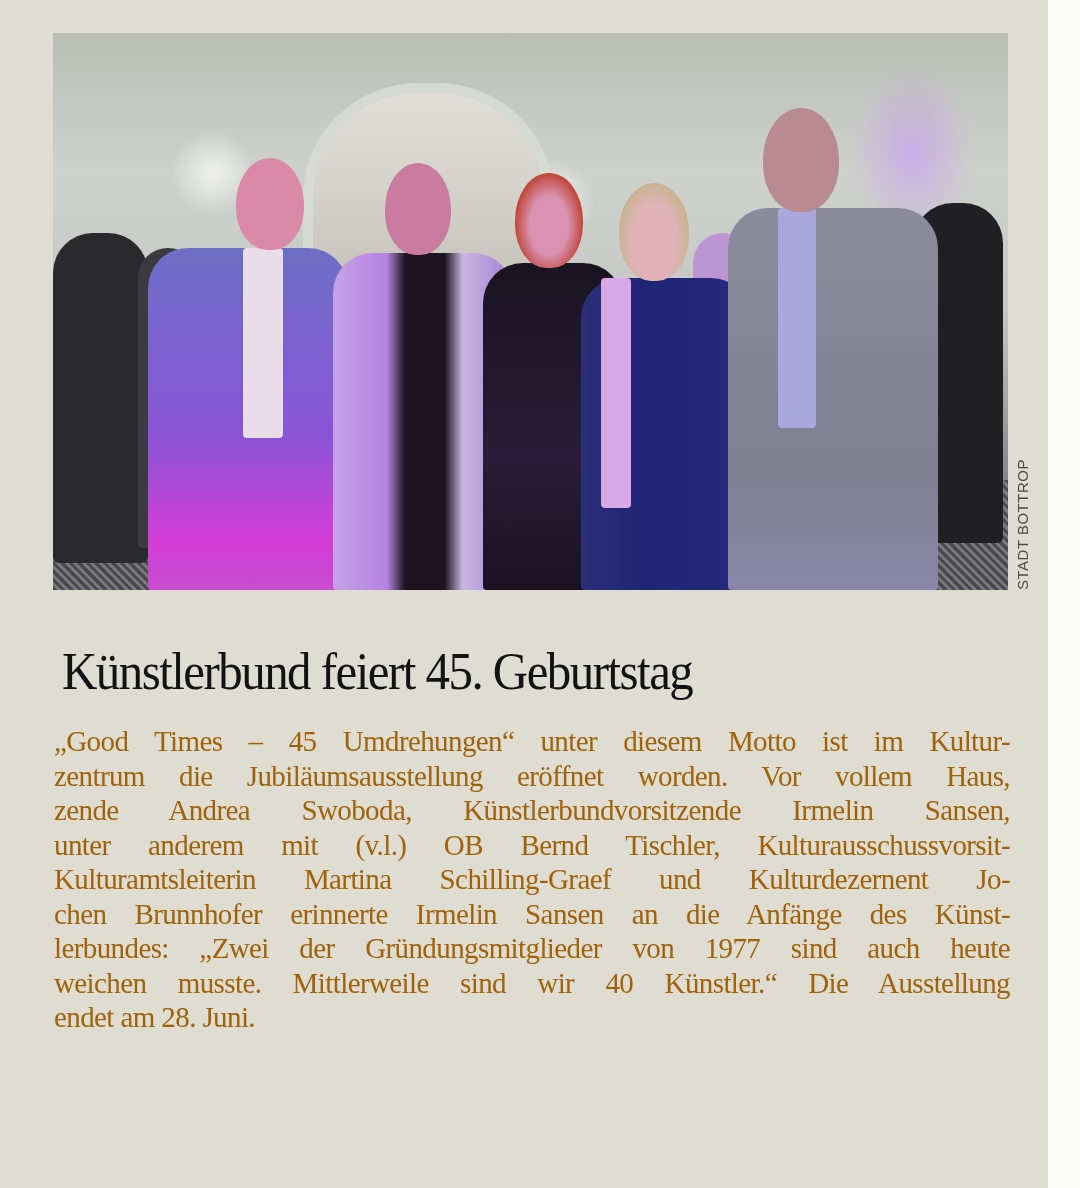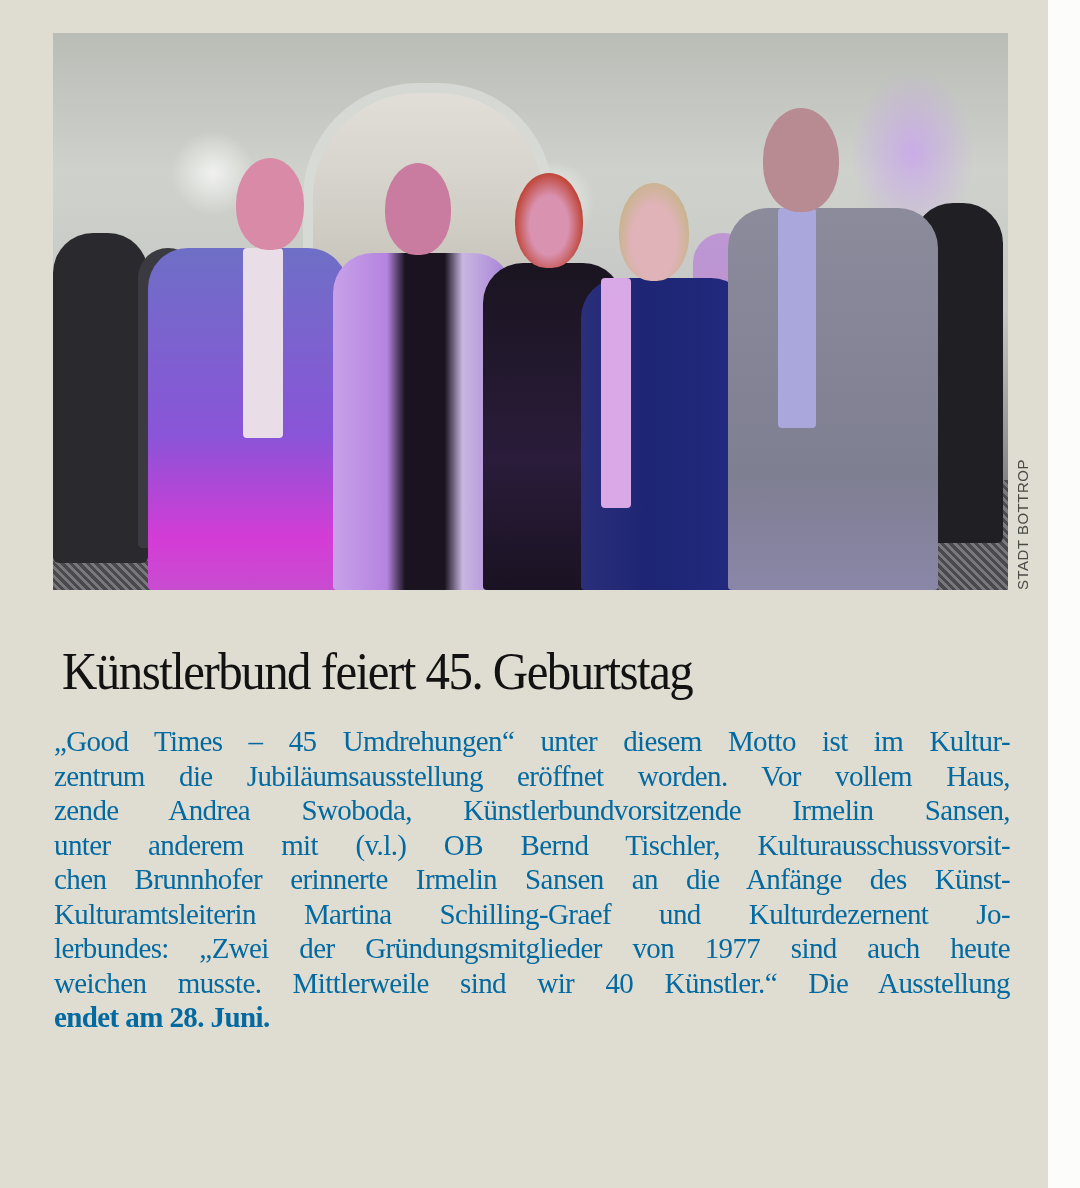--- a/index.html
+++ b/index.html
@@ -61,25 +61,25 @@
       position: absolute; left: 62px; top: 640px; width: 960px;
       font-size: 52px; line-height: 64px; color: #121212;
       font-weight: normal; margin: 0; white-space: nowrap;
       letter-spacing: -1.6px;
       transform: scaleX(0.94); transform-origin: left center;
     }
     .body-text {
       position: absolute; left: 54px; top: 724px; width: 956px;
     }
     .body-text .line {
-      display: block; font-size: 29px; line-height: 34.5px; color: #0369a1;
+      display: block; font-size: 29px; line-height: 34.5px; color: #a16207;
       white-space: nowrap; text-align: justify; text-align-last: justify;
       letter-spacing: -0.6px;
     }
-    .body-text .line.last { text-align-last: left; font-weight: bold; }
+    .body-text .line.last { text-align-last: left; }
   </style>
 </head>
 <body>
 
 <div class="paper">
 
   <div class="photo" role="img" aria-label="Five people standing together at an exhibition opening, lit with purple light">
     <div class="arch"></div>
     <div class="floor"></div>
 
@@ -119,21 +119,21 @@
 
   <div class="credit">STADT BOTTROP</div>
 
   <h1 class="headline">Künstlerbund feiert 45. Geburtstag</h1>
 
   <div class="body-text">
     <span class="line">„Good Times – 45 Umdrehungen“ unter diesem Motto ist im Kultur-</span>
     <span class="line">zentrum die Jubiläumsausstellung eröffnet worden. Vor vollem Haus,</span>
     <span class="line">zende Andrea Swoboda, Künstlerbundvorsitzende Irmelin Sansen,</span>
     <span class="line">unter anderem mit (v.l.) OB Bernd Tischler, Kulturausschussvorsit-</span>
+    <span class="line">Kulturamtsleiterin Martina Schilling-Graef und Kulturdezernent Jo-</span>
     <span class="line">chen Brunnhofer erinnerte Irmelin Sansen an die Anfänge des Künst-</span>
-    <span class="line">Kulturamtsleiterin Martina Schilling-Graef und Kulturdezernent Jo-</span>
     <span class="line">lerbundes: „Zwei der Gründungsmitglieder von 1977 sind auch heute</span>
     <span class="line">weichen musste. Mittlerweile sind wir 40 Künstler.“ Die Ausstellung</span>
     <span class="line last">endet am 28. Juni.</span>
   </div>
 </div>
 
 <div class="white-strip"></div>
 
 </body></html>

